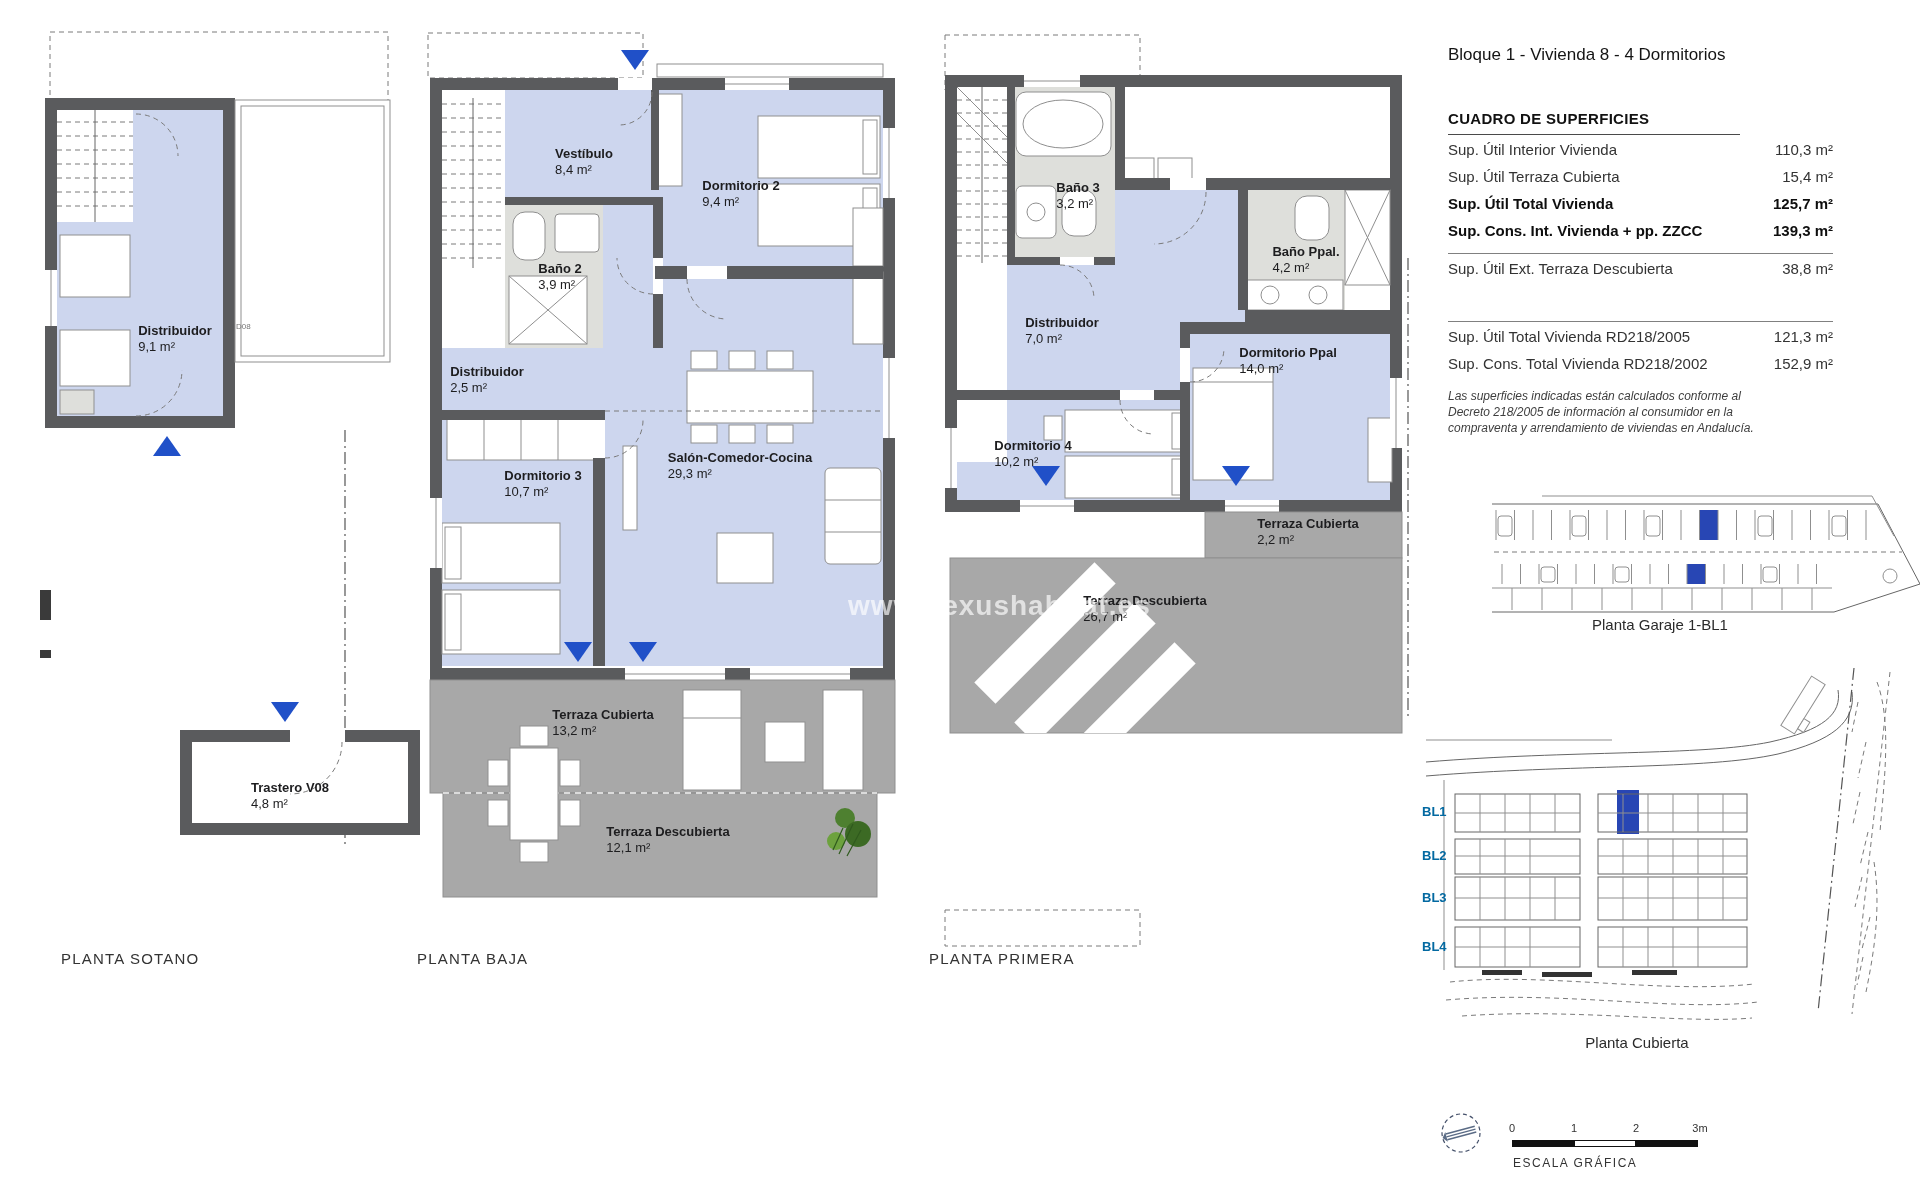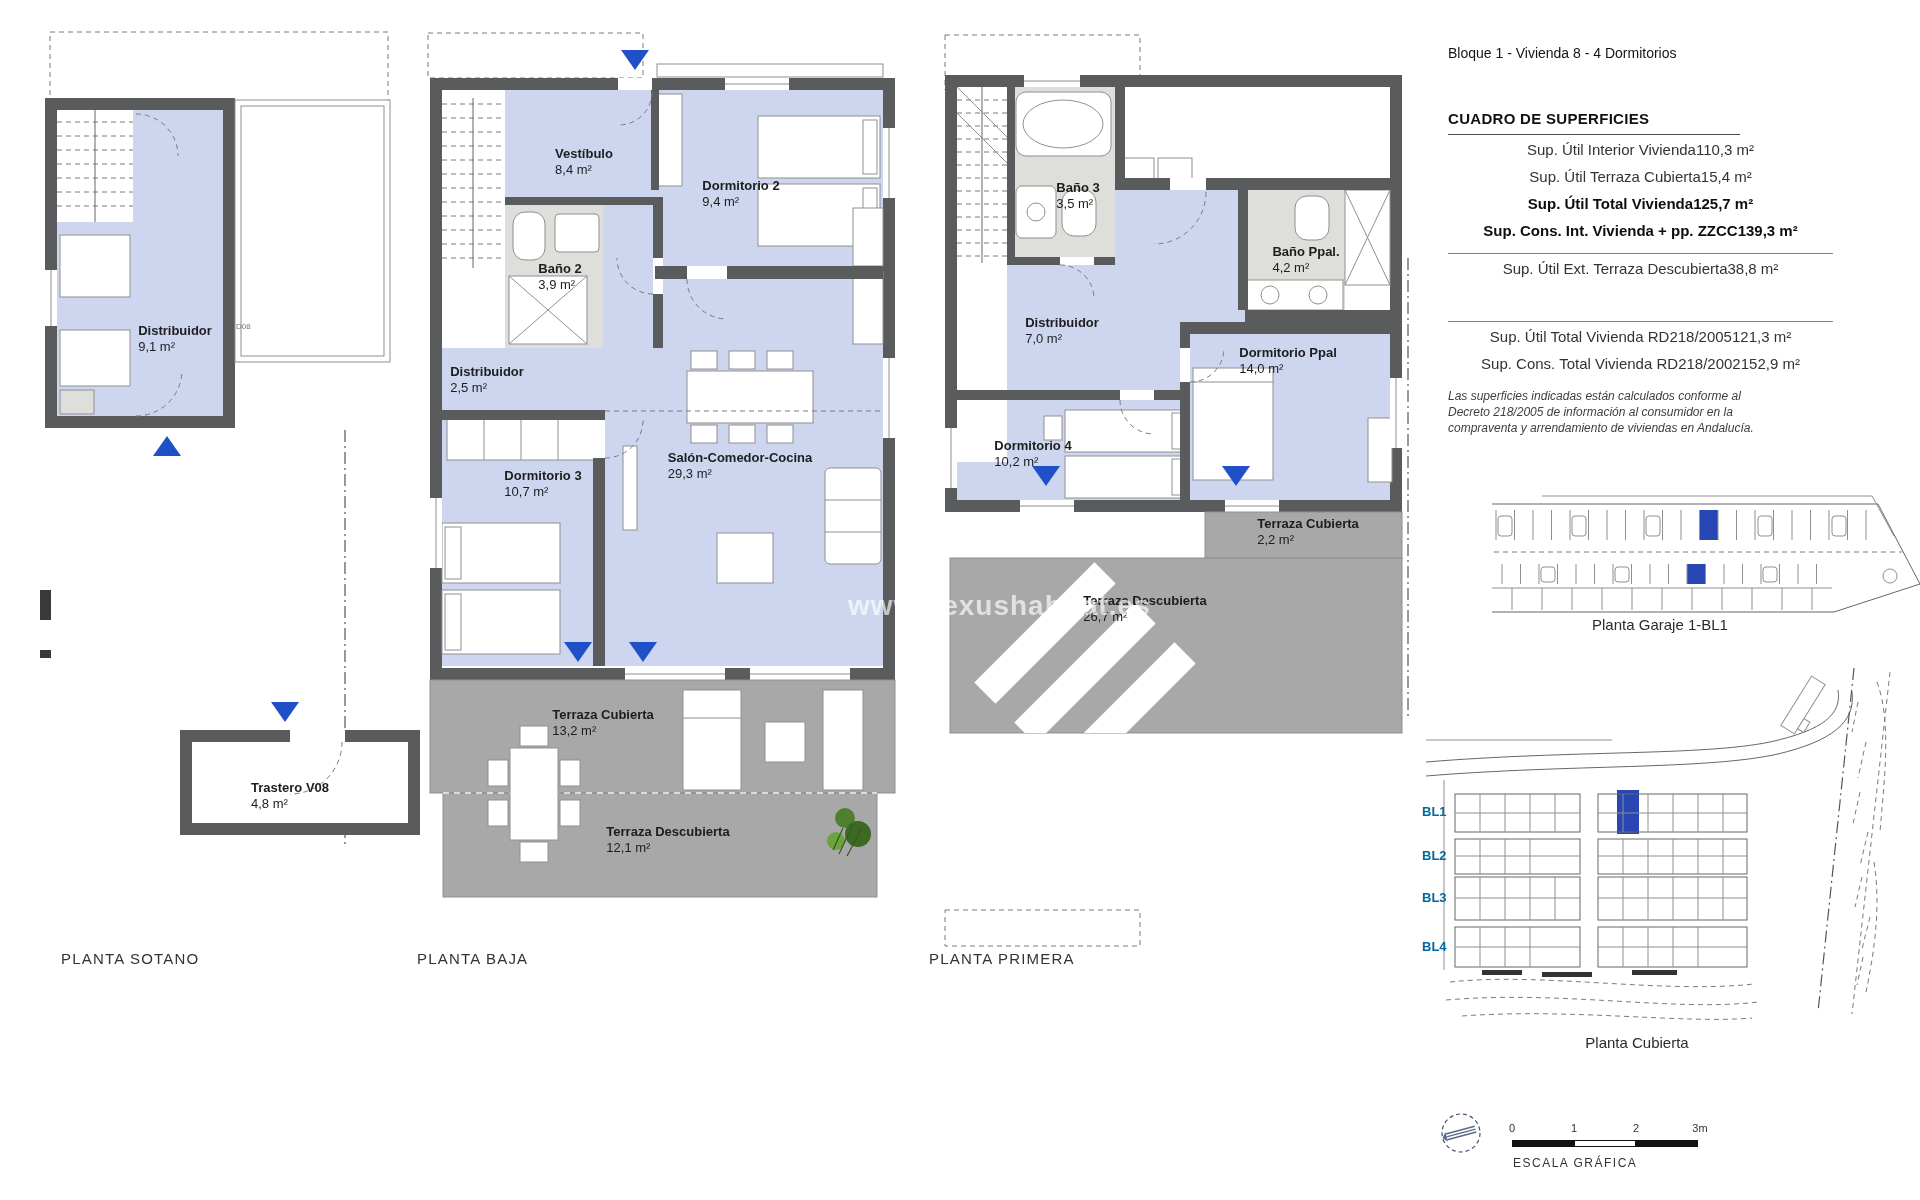--- a/index.html
+++ b/index.html
@@ -16,24 +16,24 @@
   .ln2{stroke:#666;stroke-width:1;fill:none}
   .dash{stroke:#7a7a7a;stroke-width:1;fill:none;stroke-dasharray:5 4}
   .dashdot{stroke:#555;stroke-width:1.2;fill:none;stroke-dasharray:12 4 2 4}
   .tri{fill:#2050c8}
   .hl{fill:#2846b4}
   .room-label{position:absolute;transform:translateX(-50%);text-align:left;font-weight:700;font-size:13px;line-height:16px;color:#1d1d1f;white-space:nowrap;z-index:5}
   .room-label .ra{display:block;font-weight:400}
   .plan-title{position:absolute;font-size:15px;letter-spacing:1.2px;color:#333;white-space:nowrap}
   .tiny-tag{position:absolute;font-size:8px;color:#777;z-index:4}
   
-  #doc-title{position:absolute;left:1448px;top:45px;font-size:14px;color:#141414}
+  #doc-title{position:absolute;left:1448px;top:45px;font-size:17px;color:#141414}
   #surface-table{position:absolute;left:1448px;top:110px;width:385px}
   #surface-table .tbl-title{font-size:15px;font-weight:700;color:#111;padding-bottom:7px;border-bottom:1.5px solid #4a4a4a;width:292px;letter-spacing:.3px}
-  .trow{display:flex;justify-content:center;align-items:baseline;height:27px;font-size:15px;color:#333;padding-top:6px}
+  .trow{display:flex;justify-content:space-between;align-items:baseline;height:27px;font-size:15px;color:#333;padding-top:6px}
   .trow.b{font-weight:700;color:#0e0e0e}
   .tdiv{border-top:1px solid #808080;margin-top:10px}
   .tdiv2{border-top:1px solid #808080;margin-top:40px}
   #table-note{margin-top:12px;width:330px;font-style:italic;font-size:12px;line-height:1.34;color:#3e3e3e}
   
   .side-caption{position:absolute;font-size:15px;color:#2b2b2b;text-align:center;white-space:nowrap}
   .bl-label{position:absolute;font-size:13px;font-weight:700;color:#0369a1}
   
   .tick{position:absolute;top:1122px;transform:translateX(-50%);font-size:11px;color:#333}
   .seg{position:absolute;top:1140px;height:7px}
@@ -341,21 +341,21 @@
       <rect x="10" y="540" width="452" height="175" class="ln"></rect>
       <g clip-path="url(#descl)">
         <rect x="20" y="600" width="170" height="30" fill="#fff" transform="rotate(-45 105 615)"></rect>
         <rect x="60" y="640" width="170" height="30" fill="#fff" transform="rotate(-45 145 655)"></rect>
         <rect x="100" y="680" width="170" height="30" fill="#fff" transform="rotate(-45 185 695)"></rect>
       </g>
     </g>
   </svg>
   <div class="room-label" style="left:138px;top:162px">
     <span class="rn">Baño 3</span>
-    <span class="ra">3,5 m²</span>
+    <span class="ra">3,2 m²</span>
   </div>
   <div class="room-label" style="left:366px;top:226px">
     <span class="rn">Baño Ppal.</span>
     <span class="ra">4,2 m²</span>
   </div>
   <div class="room-label" style="left:122px;top:297px">
     <span class="rn">Distribuidor</span>
     <span class="ra">7,0 m²</span>
   </div>
   <div class="room-label" style="left:348px;top:327px">

